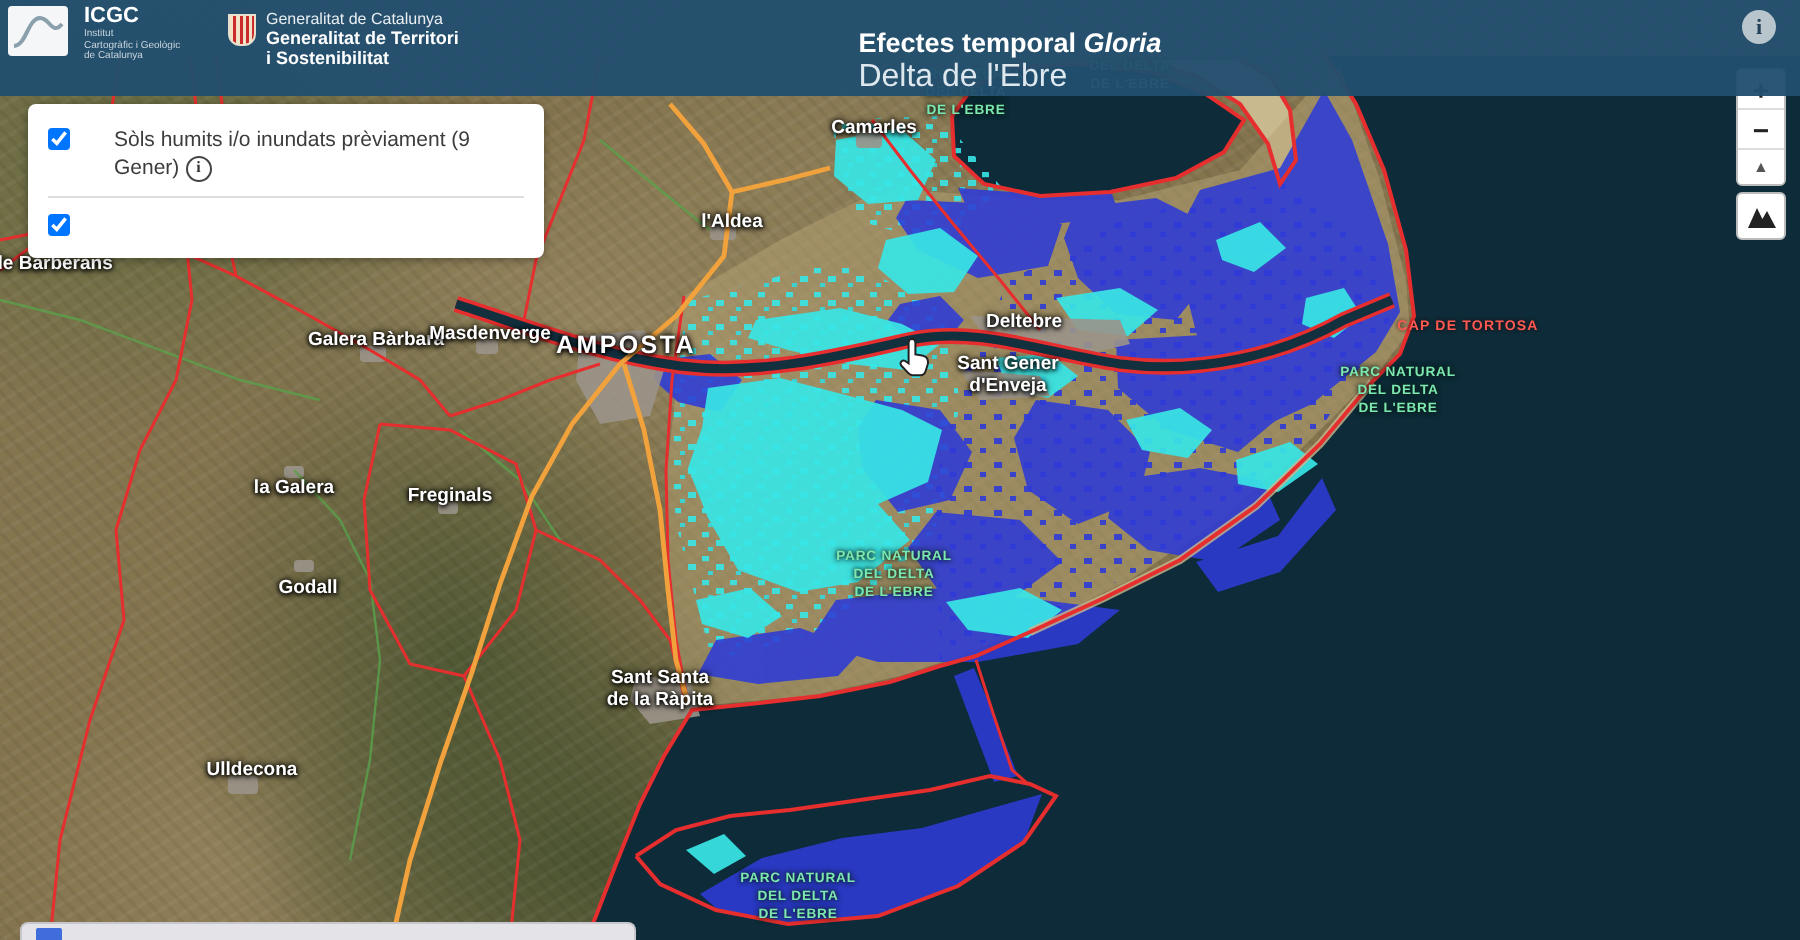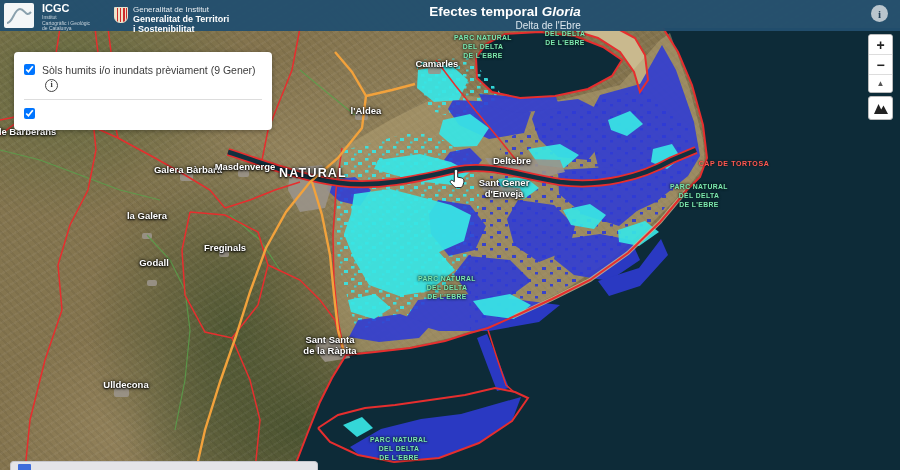--- a/index.html
+++ b/index.html
@@ -26,41 +26,41 @@
   .lbl{position:absolute;transform:translate(-50%,-50%);color:#fff;font-size:9.5px;font-weight:bold;
        text-shadow:0 0 2px rgba(0,0,0,.95),0 0 4px rgba(0,0,0,.8),0 1px 2px rgba(0,0,0,.9);
        white-space:pre-line;text-align:center;line-height:1.2;pointer-events:none;}
   .lbl.big{font-size:12.5px;letter-spacing:1.2px;}
   .lbl.parc{color:#7ce8b0;font-size:6.8px;letter-spacing:.4px;line-height:1.3;
        text-shadow:0 0 2px rgba(10,30,20,.95),0 0 3px rgba(10,30,20,.9);}
   .lbl.cap{color:#ff5a52;font-size:7px;letter-spacing:.6px;
        text-shadow:0 0 2px rgba(40,0,0,.9);}
 
   
-  #header{position:absolute;left:0;top:0;width:100%;height:31px;background:rgba(34,79,110,.96);z-index:30;}
+  #header{position:absolute;left:0;top:0;width:100%;height:48px;background:rgba(34,79,110,.96);z-index:30;}
   #icgc-logo{position:absolute;left:4px;top:3px;width:30px;height:25px;background:#f4f6f7;border-radius:2px;}
   #icgc-text{position:absolute;left:42px;top:3px;color:#fff;}
   #icgc-text .t1{font-size:11px;font-weight:bold;line-height:1;}
   #icgc-text .t2{font-size:5px;color:#c7d3dc;line-height:1.12;margin-top:1px;}
   #gc{position:absolute;left:114px;top:5px;display:flex;gap:5px;color:#fff;}
   #gc-shield{width:12px;height:14px;margin-top:2px;border-radius:0 0 6px 6px;overflow:hidden;
      background:repeating-linear-gradient(90deg,#f0e3c8 0 1.6px,#cc2b2b 1.6px 3.2px);border:1px solid #e8e0cc;}
   #gc-text .g1{font-size:8px;line-height:1.15;color:#e9eef2;}
   #gc-text .g2{font-size:9px;font-weight:bold;line-height:1.12;}
-  #title{position:absolute;left:505px;top:4px;transform:translateX(-50%);text-align:right;color:#fff;white-space:nowrap;}
+  #title{position:absolute;left:505px;top:14px;transform:translateX(-50%);text-align:left;color:#fff;white-space:nowrap;}
   #title .l1{font-size:13.5px;font-weight:bold;}
-  #title .l2{font-size:10px;color:#dde7ee;margin-top:1px;}
+  #title .l2{font-size:16px;color:#dde7ee;margin-top:1px;}
   #info-btn{position:absolute;right:12px;top:5px;width:17px;height:17px;border-radius:50%;background:#b9c5cd;
      color:#24425a;font-size:11px;font-weight:bold;font-family:"Liberation Serif",serif;
      display:flex;align-items:center;justify-content:center;cursor:pointer;}
 
   
   #legend{position:absolute;left:14px;top:52px;width:238px;background:#fff;border-radius:4px;z-index:20;
      box-shadow:0 1px 5px rgba(0,0,0,.35);padding:4px 10px;}
-  .leg-row{display:flex;align-items:flex-start;gap:7px;padding:7px 0;font-size:10.5px;color:#3c3c3c;line-height:1.35;}
+  .leg-row{display:flex;align-items:flex-start;gap:22px;padding:7px 0;font-size:10.5px;color:#3c3c3c;line-height:1.35;}
   .leg-row + .leg-row{border-top:1px solid #ddd;}
   .leg-row input{margin:1px 0 0 0;width:11px;height:11px;flex:none;}
   .leg-row .txt{flex:1;}
   .inf{display:inline-flex;align-items:center;justify-content:center;width:11px;height:11px;border:1px solid #444;
      border-radius:50%;font-size:8px;font-weight:bold;font-family:"Liberation Serif",serif;color:#333;
      vertical-align:middle;margin-left:3px;cursor:pointer;}
 
   
   #zoomgrp{position:absolute;right:7px;top:34px;width:23px;background:#fff;border:1px solid #bbb;border-radius:3px;z-index:20;overflow:hidden;}
   .zbtn{width:100%;height:19px;display:flex;align-items:center;justify-content:center;font-size:14px;font-weight:bold;
@@ -205,29 +205,29 @@
       <path d="M335,52 352,72 366,96 362,128 338,158 310,182 286,212 266,248 250,292 236,336 220,382 205,430 196,470"></path>
       <path d="M312,182 322,215 330,255 334,295 338,330 344,352"></path>
       <path d="M366,96 392,90 415,84"></path>
     </g>
   </svg>
 
   <div>
     <div class="lbl" style="left:26px;top:132px">de Barberans</div>
     <div class="lbl" style="left:188px;top:170px">Galera Bàrbara</div>
     <div class="lbl" style="left:245px;top:167px">Masdenverge</div>
-    <div class="lbl big" style="left:313px;top:173px">NATURAL</div>
+    <div class="lbl big" style="left:313px;top:173px">AMPOSTA</div>
     <div class="lbl" style="left:437px;top:64px">Camarles</div>
     <div class="lbl" style="left:366px;top:111px">l'Aldea</div>
     <div class="lbl" style="left:512px;top:161px">Deltebre</div>
     <div class="lbl" style="left:504px;top:188px">Sant Gener
 d'Enveja</div>
-    <div class="lbl" style="left:147px;top:216px">la Galera</div>
+    <div class="lbl" style="left:147px;top:244px">la Galera</div>
     <div class="lbl" style="left:225px;top:248px">Freginals</div>
-    <div class="lbl" style="left:154px;top:263px">Godall</div>
+    <div class="lbl" style="left:154px;top:294px">Godall</div>
     <div class="lbl" style="left:126px;top:385px">Ulldecona</div>
     <div class="lbl" style="left:330px;top:345px">Sant Santa
 de la Ràpita</div>
 
     <div class="lbl parc" style="left:483px;top:47px">PARC NATURAL
 DEL DELTA
 DE L'EBRE</div>
     <div class="lbl parc" style="left:565px;top:39px">DEL DELTA
 DE L'EBRE</div>
     <div class="lbl parc" style="left:447px;top:288px">PARC NATURAL
@@ -259,21 +259,21 @@
       <div class="t1">ICGC</div>
       <div class="t2">
         <div>Institut</div>
         <div>Cartogràfic i Geològic</div>
         <div>de Catalunya</div>
       </div>
     </div>
     <div id="gc">
       <div id="gc-shield"></div>
       <div id="gc-text">
-        <div class="g1">Generalitat de Institut</div>
+        <div class="g1">Generalitat de Catalunya</div>
         <div class="g2">Generalitat de Territori</div>
         <div class="g2">i Sostenibilitat</div>
       </div>
     </div>
     <div id="title">
       <div class="l1"><span>Efectes temporal</span> <i>Gloria</i></div>
       <div class="l2">Delta de l'Ebre</div>
     </div>
     <div id="info-btn">i</div>
   </div>

